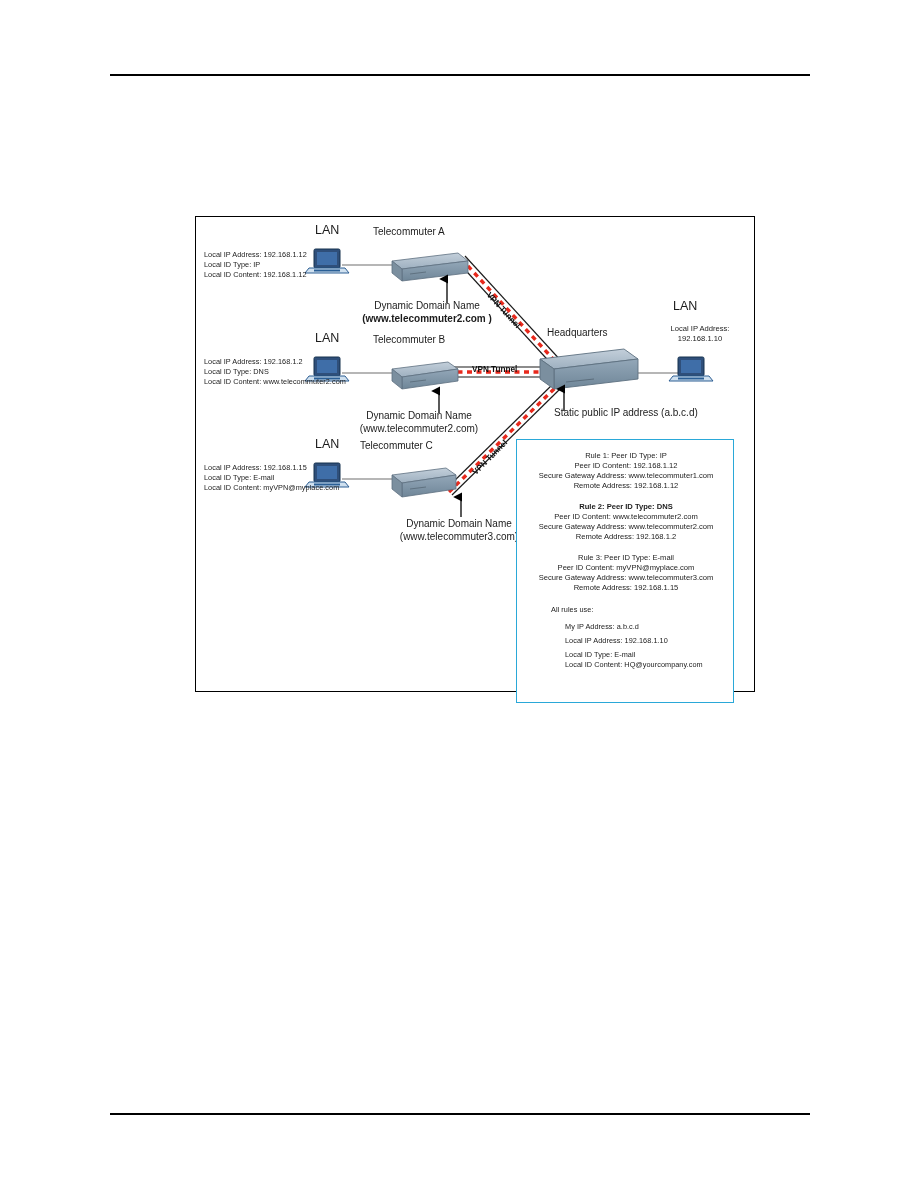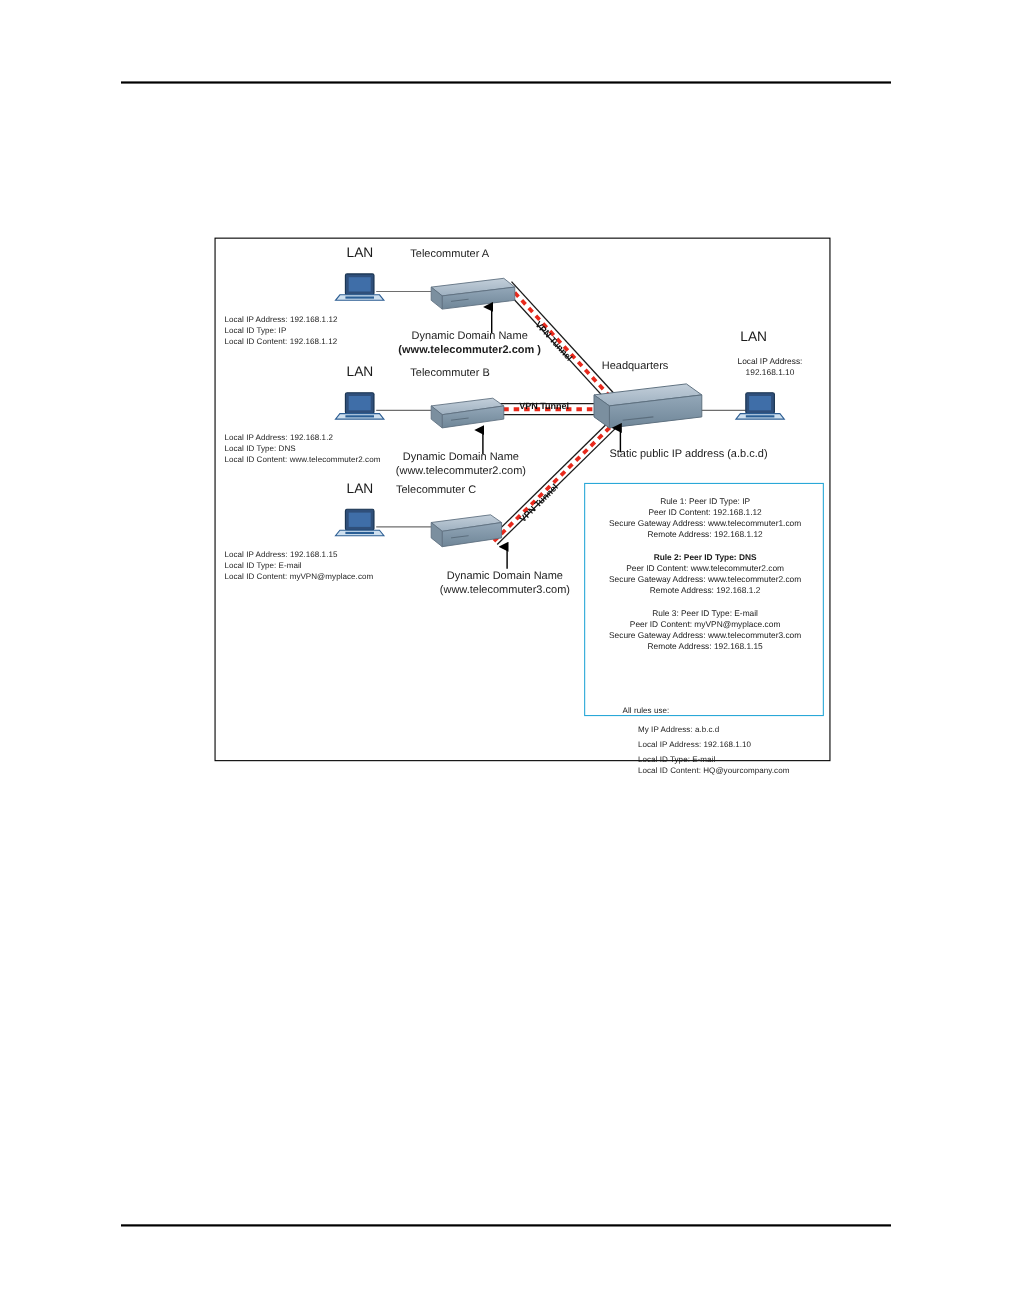--- a/index.html
+++ b/index.html
@@ -37,21 +37,20 @@
   }
 
   
   .lbl {
     position: absolute;
     font-size: 7.3px;
     line-height: 10.5px;
     color: #1b1b1b;
     white-space: nowrap;
     letter-spacing: 0.05px;
-    margin-top: 36px;
   }
   .node-title {
     position: absolute;
     font-size: 10px;
     color: #1b1b1b;
     white-space: nowrap;
   }
   .lan-title {
     position: absolute;
     font-size: 12.5px;
@@ -255,21 +254,21 @@
   <div class="tiny-center" style="left:452px; top:107px; width:104px;">Local IP Address:</div>
   <div class="tiny-center" style="left:452px; top:117px; width:104px;">192.168.1.10</div>
 
   <div class="node-title" style="left:358px; top:190px;">Static public IP address (a.b.c.d)</div>
 
   <div class="vpn-label" style="left:292px; top:72px; transform: rotate(47.5deg);">VPN Tunnel</div>
   <div class="vpn-label" style="left:276px; top:148px;">VPN Tunnel</div>
   <div class="vpn-label" style="left:278px; top:252px; transform: rotate(-45deg);">VPN Tunnel</div>
 
 
-  <div class="info-box" style="left:335px; top:222px; width:218px; height:212px;padding-left:24px;">
+  <div class="info-box" style="left:320px; top:222px; width:218px; height:264px;padding-left:24px;">
 
     <div class="tiny-center" style="left:0px; top:11px; width:218px;">Rule 1: Peer ID Type: IP</div>
     <div class="tiny-center" style="left:0px; top:21px; width:218px;">Peer ID Content: 192.168.1.12</div>
     <div class="tiny-center" style="left:0px; top:31px; width:218px;">Secure Gateway Address: www.telecommuter1.com</div>
     <div class="tiny-center" style="left:0px; top:41px; width:218px;">Remote Address: 192.168.1.12</div>
 
     <div class="tiny-center" style="left:0px; top:62px; width:218px;font-weight:bold;">Rule 2: Peer ID Type: DNS</div>
     <div class="tiny-center" style="left:0px; top:72px; width:218px;">Peer ID Content: www.telecommuter2.com</div>
     <div class="tiny-center" style="left:0px; top:82px; width:218px;">Secure Gateway Address: www.telecommuter2.com</div>
     <div class="tiny-center" style="left:0px; top:92px; width:218px;">Remote Address: 192.168.1.2</div>

